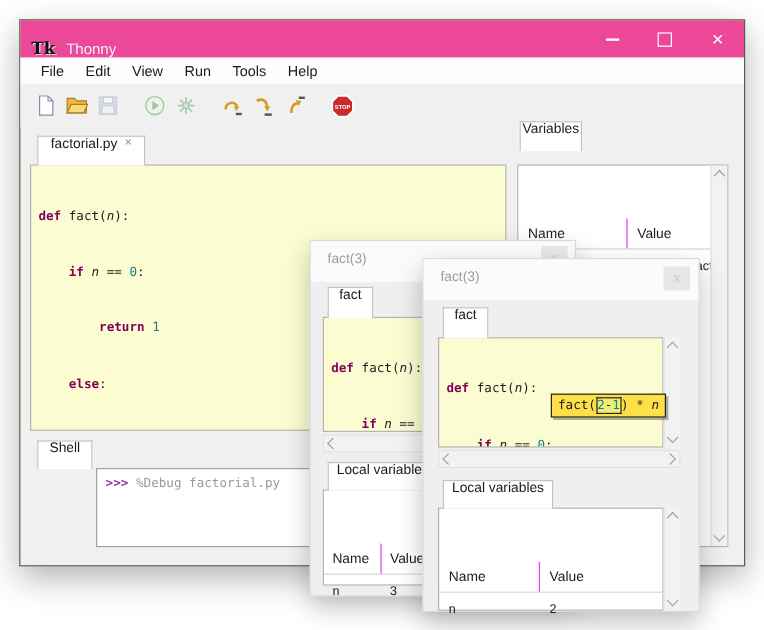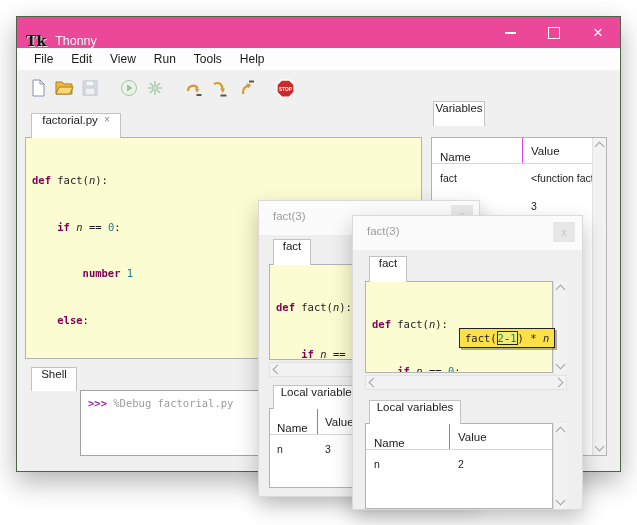--- a/index.html
+++ b/index.html
@@ -55,21 +55,21 @@
   .tk-ioinput{font-family:"DejaVu Serif",serif;font-weight:bold;font-size:9px;letter-spacing:.3px;color:#2b3fd0;}
 
   
   .shell{position:absolute;left:20px;top:373px;width:397px;height:66px;background:#fff;
     border:1px solid #a3a3a3;font-family:"DejaVu Sans Mono",monospace;font-size:10.5px;
     padding:6px 0 0 7px;box-sizing:border-box;z-index:2;margin-left:43px;}
   .shell .io-line{margin-top:4px;padding-left:12px;}
 
   
   .panel{position:absolute;background:#fff;border:1px solid #b3b3b3;box-sizing:border-box;z-index:2;}
-  .thead{display:flex;height:25px;align-items:flex-end;border-bottom:1px solid #d6d6d6;font-size:11.5px;}
+  .thead{display:flex;height:25px;align-items:center;border-bottom:1px solid #d6d6d6;font-size:11.5px;margin-top:44px;}
   .trow{display:flex;height:28px;align-items:center;font-size:10.5px;color:#222;}
   .cell-divider{border-left:1px solid #d946ef;align-self:stretch;display:flex;align-items:center;}
   .scrollbar{position:absolute;background:#f2f2f2;border-left:1px solid #e2e2e2;box-sizing:border-box;z-index:4;}
   .chev{display:inline-block;width:6px;height:6px;border-left:1.5px solid #a3a3a3;border-bottom:1.5px solid #a3a3a3;}
   .chev.up{transform:rotate(135deg);}
   .chev.down{transform:rotate(-45deg);}
   .chev.left{transform:rotate(45deg);}
   .chev.right{transform:rotate(-135deg);}
   .sb-v{display:flex;flex-direction:column;justify-content:space-between;align-items:center;padding:5px 0;}
   .hscroll{position:absolute;height:15px;background:#f2f2f2;border:1px solid #e2e2e2;
@@ -186,21 +186,21 @@
   </div>
 
   <div class="tab" style="left:14px;top:96px;width:90px;height:25px;">
     <span>factorial.py</span>
     <span class="tab-close">×</span>
   </div>
 
   <div class="editor">
     <div class="cl"><span class="tk tk-kw">def </span><span class="tk">fact(</span><span class="tk tk-var">n</span><span class="tk">):</span></div>
     <div class="cl"><span class="tk">    </span><span class="tk tk-kw">if </span><span class="tk tk-var">n</span><span class="tk"> == </span><span class="tk tk-num">0</span><span class="tk">:</span></div>
-    <div class="cl"><span class="tk">        </span><span class="tk tk-kw">number </span><span class="tk tk-num">1</span></div>
+    <div class="cl"><span class="tk">        </span><span class="tk tk-kw">return </span><span class="tk tk-num">1</span></div>
     <div class="cl"><span class="tk">    </span><span class="tk tk-kw">else</span><span class="tk">:</span></div>
     
     
     
     
   </div>
 
   <div class="tab" style="left:14px;top:350px;width:46px;height:24px;">
     <span>Shell</span>
   </div>

